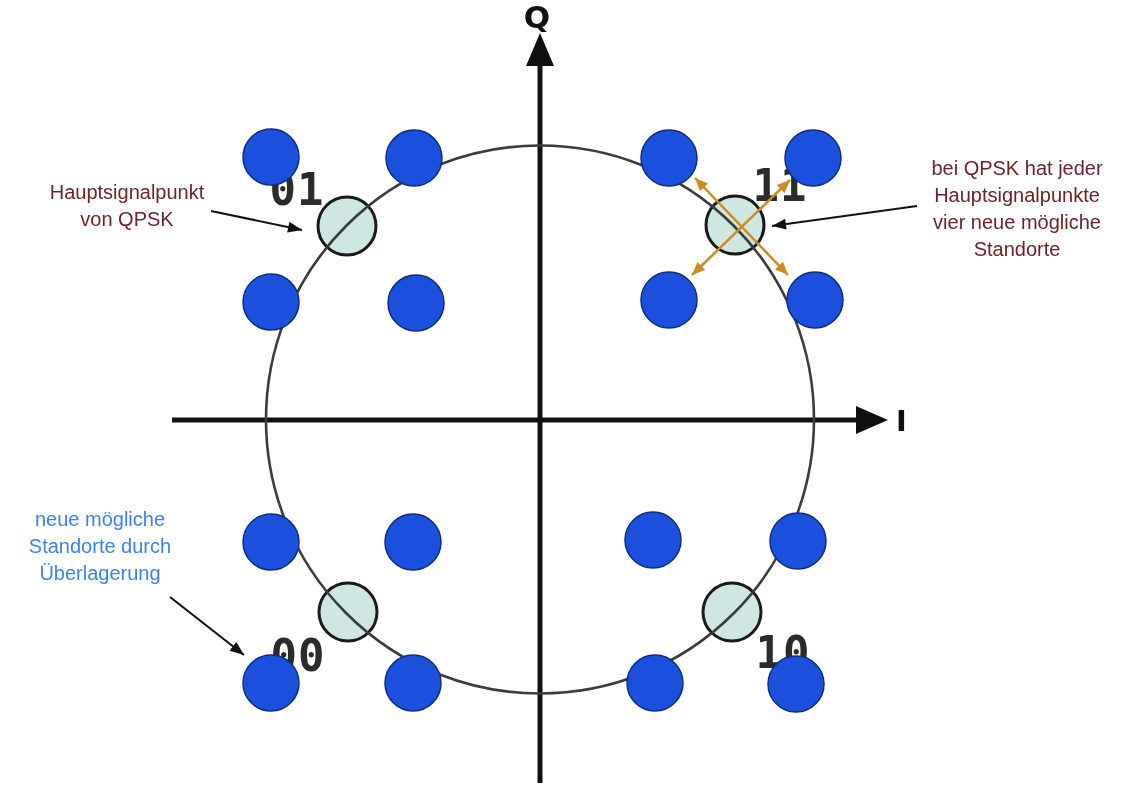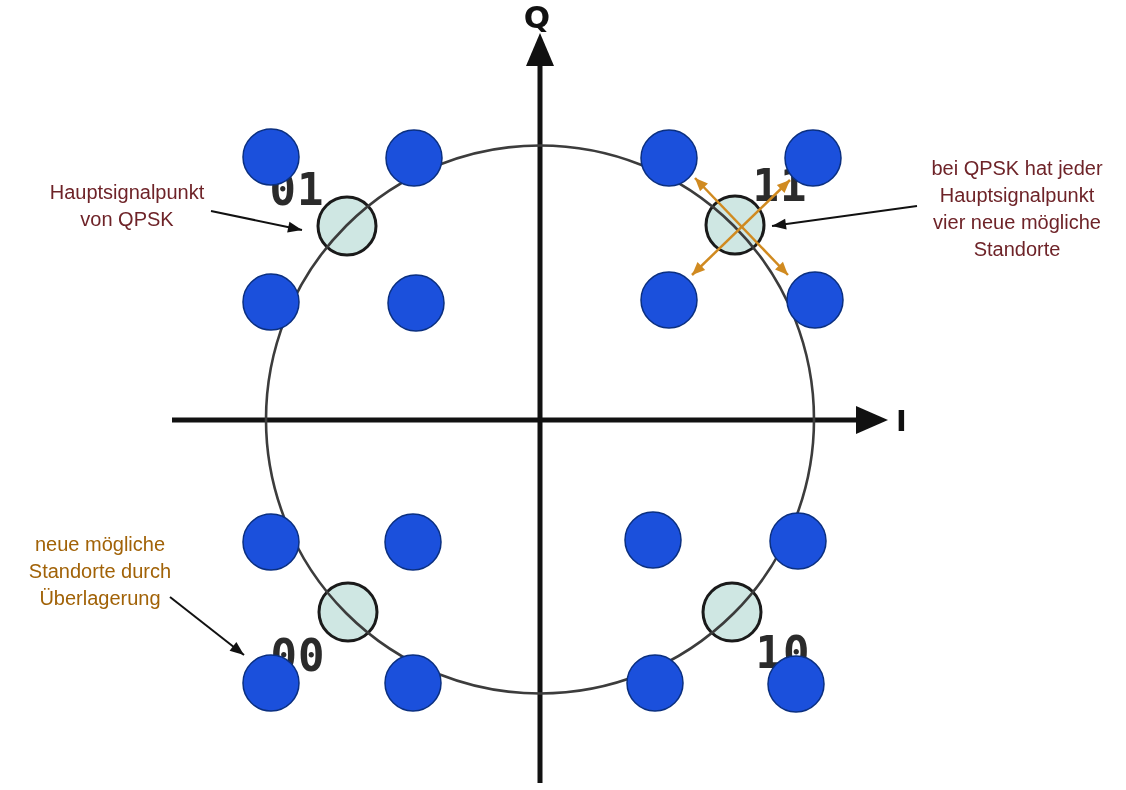--- a/index.html
+++ b/index.html
@@ -91,20 +91,20 @@
         <polygon points="772,226 785.117190125155,218.63866022924248 786.6202014936623,229.53549265092067" fill="#111111"></polygon>
         <line x1="170" y1="597" x2="244" y2="655" stroke="#111111" stroke-width="2"></line>
         <polygon points="244,655 229.58836804013484,650.6924642481584 236.37406633562856,642.034849181494" fill="#111111"></polygon>
       </g>
   </svg>
 
   <div id="annotations-layer">
       <div class="annotation" style="left: 17px; top: 179px; width: 220px; color: rgb(110, 35, 40);">Hauptsignalpunkt
 von QPSK</div>
       <div class="annotation" style="left: 907px; top: 155px; width: 220px; color: rgb(110, 35, 40);">bei QPSK hat jeder
-Hauptsignalpunkt
+Hauptsignalpunkte
 vier neue mögliche
 Standorte</div>
-      <div class="annotation" style="left: 2px; top: 506px; width: 196px; color: #a16207; margin-top: 25px;">neue mögliche
+      <div class="annotation" style="left: 2px; top: 506px; width: 196px; color: #3b82f6;">neue mögliche
 Standorte durch
 Überlagerung</div>
     </div>
 </div>
 
 </body></html>

